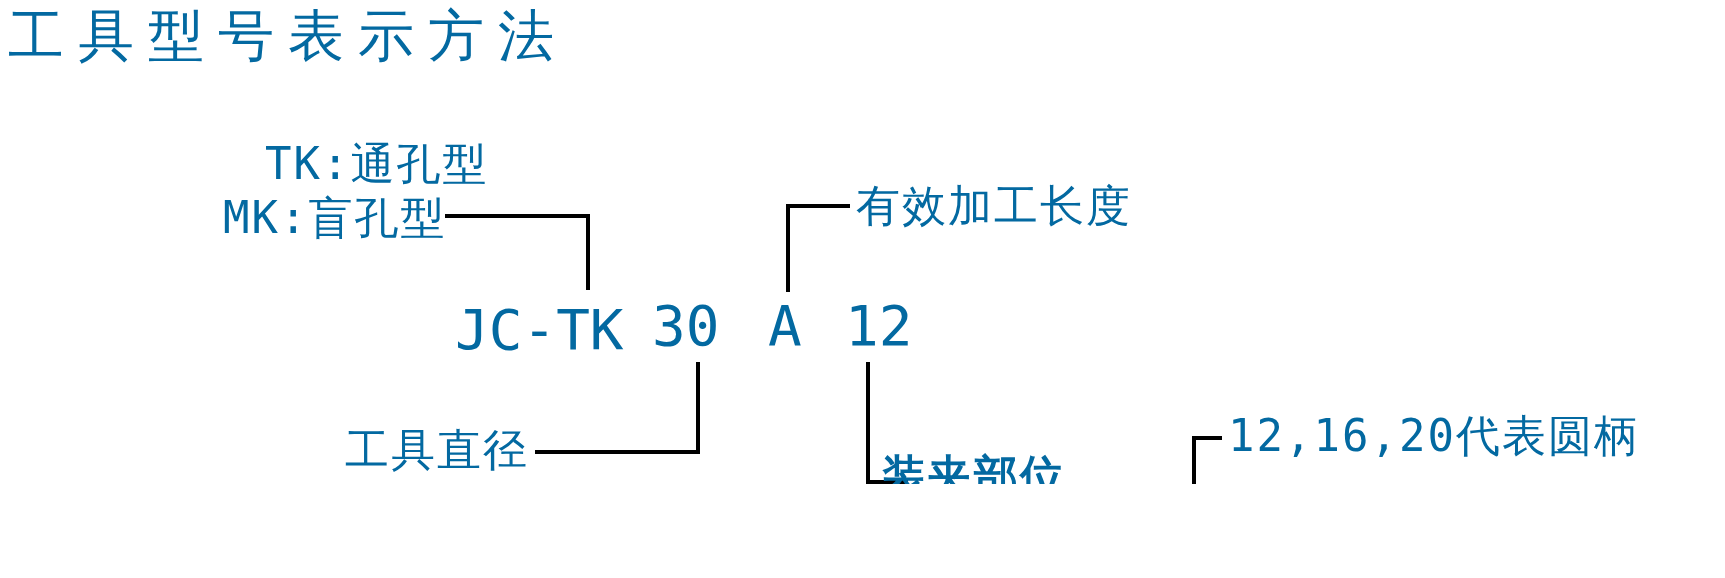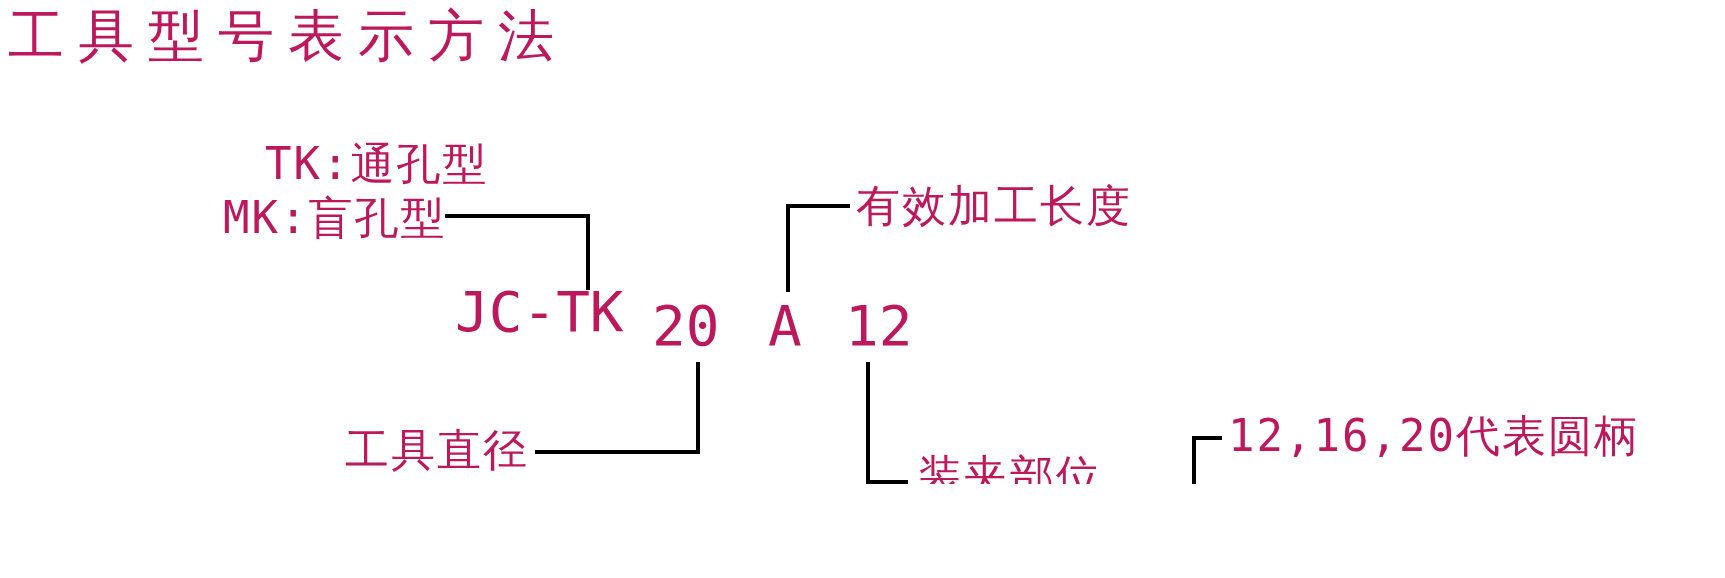--- a/index.html
+++ b/index.html
@@ -5,21 +5,21 @@
   html, body {
     margin: 0;
     padding: 0;
     background: #ffffff;
   }
   .canvas {
     position: relative;
     width: 1725px;
     height: 484px;
     background: #ffffff;
-    color: #be185d;
+    color: #0369a1;
     font-family: "Liberation Sans", sans-serif;
     overflow: hidden;
   }
   .abs { position: absolute; white-space: nowrap; line-height: 1; }
   .title {
     left: 8px;
     top: 8px;
     font-size: 56px;
     letter-spacing: 14px;
     font-weight: 500;
@@ -31,24 +31,24 @@
   }
   .code {
     font-family: "DejaVu Sans Mono", "Liberation Sans", sans-serif;
     font-size: 56px;
     font-weight: 500;
   }
   .lbl-tk { left: 265px; top: 142px; }
   .lbl-mk { left: 223px; top: 196px; text-align: right; }
   .lbl-efflen { left: 856px; top: 184px; }
   .lbl-diam { left: 345px; top: 428px; }
-  .lbl-clamp { left: 918px; top: 454px; }
+  .lbl-clamp { left: 882px; top: 454px; font-weight: bold; }
   .opt-round { left: 1228px; top: 414px; }
   .opt-morse { left: 1228px; top: 520px; }
-  .code-prefix { left: 455px; top: 284px; }
+  .code-prefix { left: 455px; top: 302px; }
   .code-diam { left: 652px; top: 298px; }
   .code-len { left: 768px; top: 298px; }
   .code-clamp { left: 845px; top: 298px; }
   svg.wires {
     position: absolute;
     left: 0; top: 0;
     width: 1725px; height: 578px;
     pointer-events: none;
   }
   svg.wires polyline {
@@ -74,17 +74,17 @@
   </svg>
 
   <div class="abs label lbl-tk">TK:通孔型</div>
   <div class="abs label lbl-mk">MK:盲孔型</div>
   <div class="abs label lbl-diam">工具直径</div>
   <div class="abs label lbl-efflen">有效加工长度</div>
   <div class="abs label lbl-clamp">装夹部位</div>
   <div class="abs label opt-round">12,16,20代表圆柄</div>
 
   <div class="abs code code-prefix">JC-TK</div>
-  <div class="abs code code-diam">20</div>
+  <div class="abs code code-diam">30</div>
   <div class="abs code code-len">A</div>
   <div class="abs code code-clamp">12</div>
 
 </div>
 
 </body></html>

